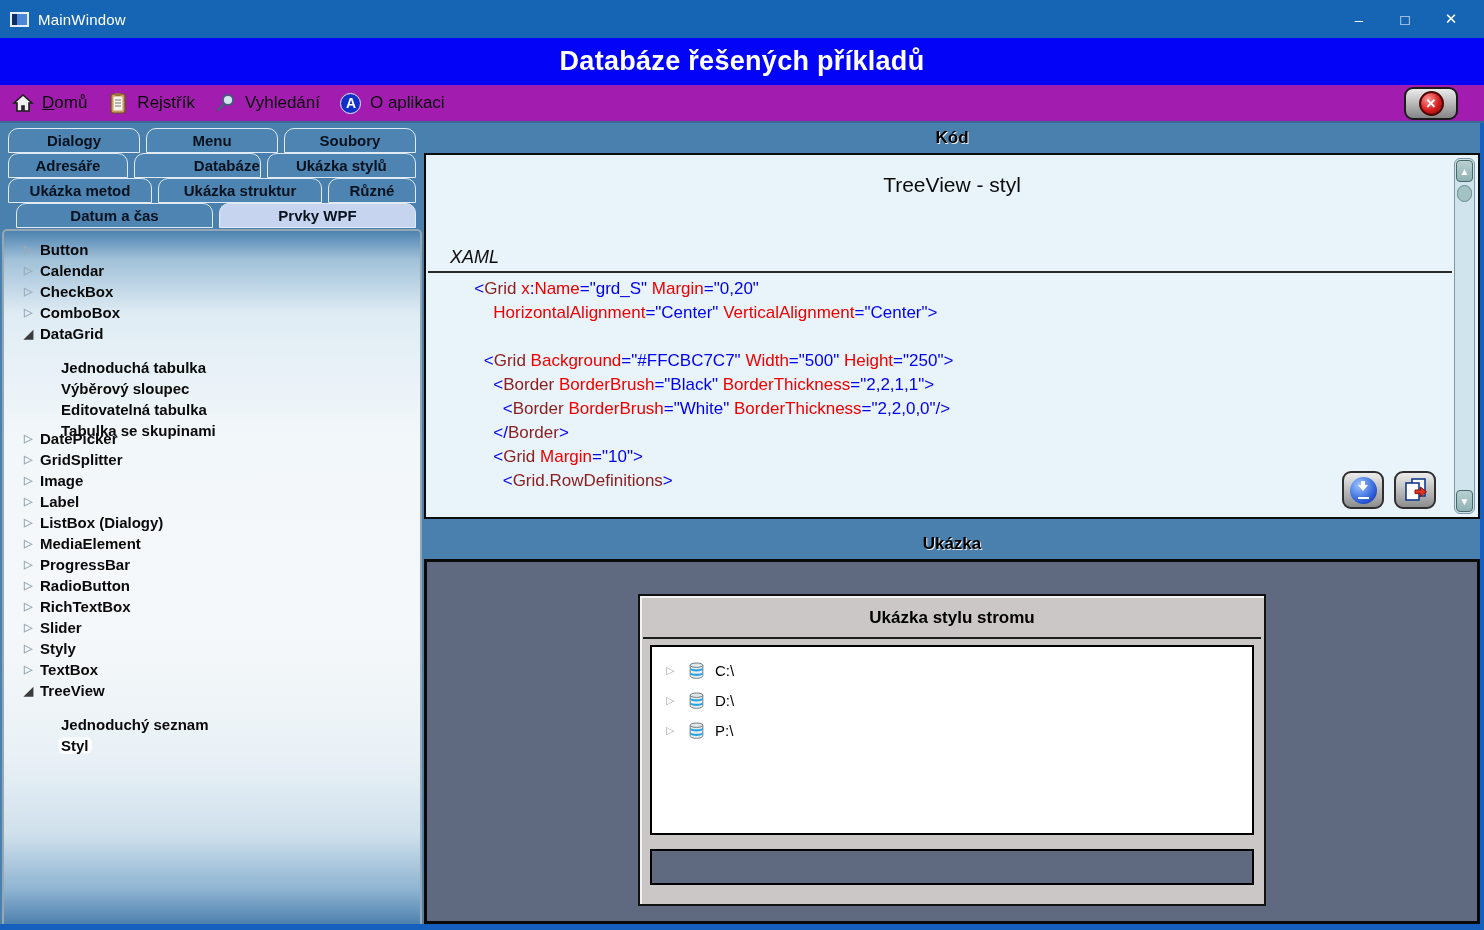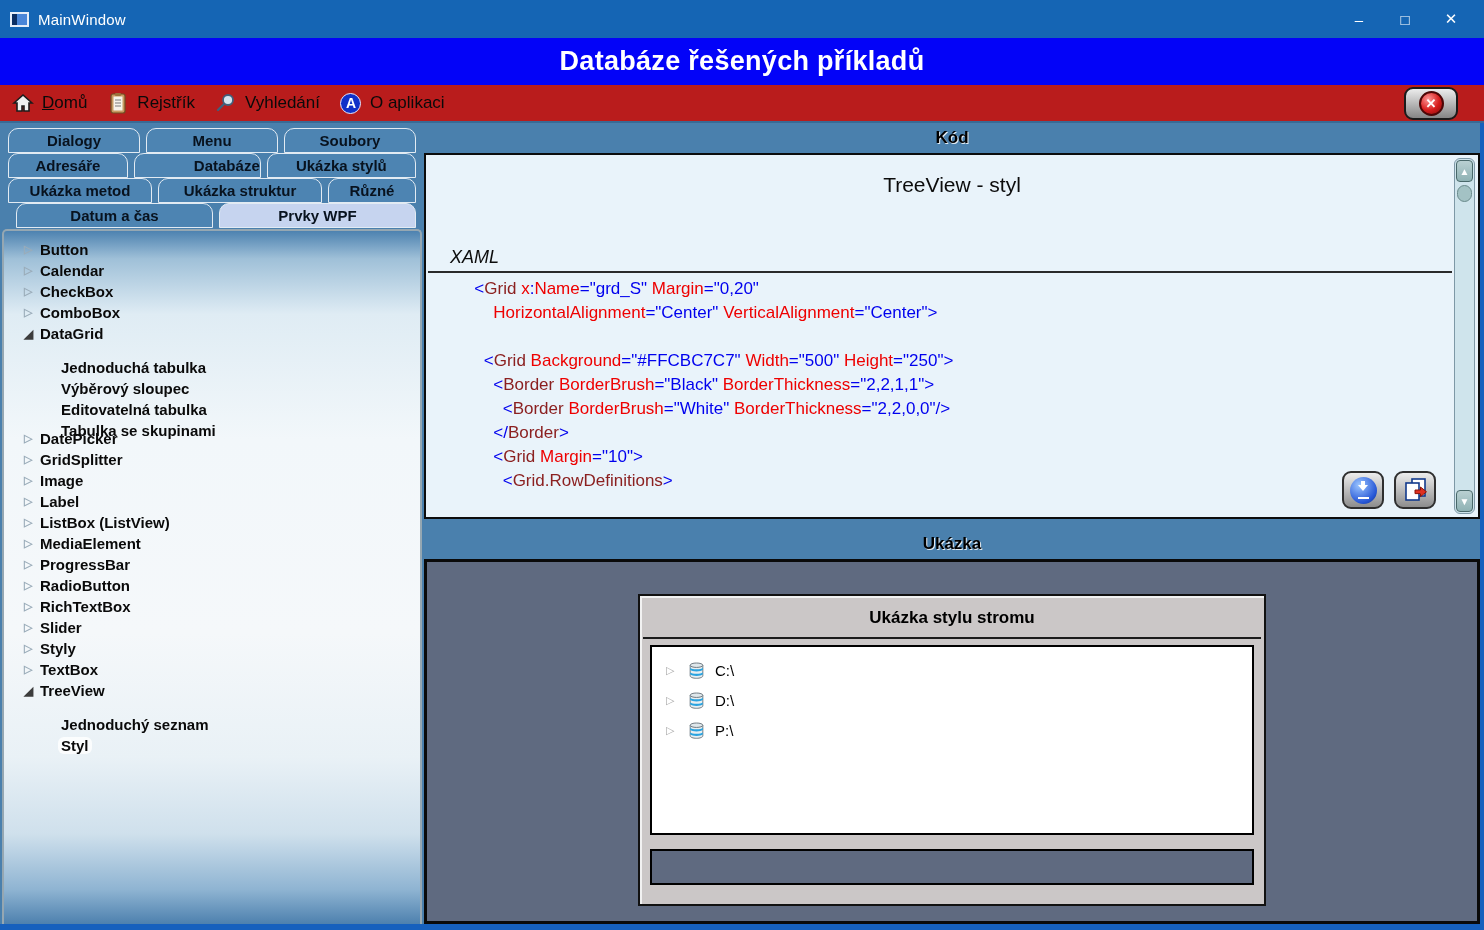--- a/index.html
+++ b/index.html
@@ -12,21 +12,21 @@
   .win-icon { width:19px; height:15px; background:linear-gradient(90deg,#0d2f63 36%,#4b86d8 36%); border:2px solid #e8eef8; margin-right:9px; }
   .titlebar-text { color:#fff; font-size:15px; letter-spacing:.2px; }
   .titlebar-spacer { flex:1; }
   .win-ctrl { width:46px; height:30px; color:#fff; font-size:15px; display:flex; align-items:center; justify-content:center; cursor:default; }
 
   
   .banner { height:47px; background:#0303f8; display:flex; align-items:center; justify-content:center; flex:0 0 auto; }
   .banner-title { color:#fff; font-size:27px; font-weight:bold; letter-spacing:.3px; }
 
   
-  .toolbar { height:38px; background:#b91c1c; border-bottom:2px solid #3a6a95; display:flex; align-items:center; padding:0 8px; gap:8px; flex:0 0 auto; }
+  .toolbar { height:38px; background:#a21caf; border-bottom:2px solid #3a6a95; display:flex; align-items:center; padding:0 8px; gap:8px; flex:0 0 auto; }
   .tb-item { display:flex; align-items:center; gap:8px; padding:2px 8px 2px 4px; color:#0a0a0a; font-size:17px; cursor:default; }
   .tb-item .u { text-decoration:underline; }
   .tb-ico { width:22px; height:22px; display:flex; align-items:center; justify-content:center; }
   .about-circle { width:21px; height:21px; border-radius:50%; background:#1030c8; border:1px solid #e8e8ff; color:#fff; font-weight:bold; font-size:14px; display:flex; align-items:center; justify-content:center; }
   .toolbar-spacer { flex:1; }
   .exit-btn { width:54px; height:33px; border-radius:9px; border:2px solid #1a1a1a; background:linear-gradient(180deg,#ececec,#858585); display:flex; align-items:center; justify-content:center; margin-right:18px; }
   .exit-circle { width:25px; height:25px; border-radius:50%; background:radial-gradient(circle at 35% 30%,#ff9a9a,#d61c1c 55%,#7e0a0a); border:2px solid #4c0606; color:#fff; font-weight:bold; font-size:13px; display:flex; align-items:center; justify-content:center; }
 
   
   .main { flex:1; display:flex; border-right:4px solid #1660bd; border-bottom:6px solid #1660bd; background:#4a80ad; min-height:0; }
@@ -215,21 +215,21 @@
           <div class="tree-item">
             <span class="tw collapsed">▷</span>
             <span class="tree-label">Image</span>
           </div>
           <div class="tree-item">
             <span class="tw collapsed">▷</span>
             <span class="tree-label">Label</span>
           </div>
           <div class="tree-item">
             <span class="tw collapsed">▷</span>
-            <span class="tree-label">ListBox (ListView)</span>
+            <span class="tree-label">ListBox (Dialogy)</span>
           </div>
           <div class="tree-item">
             <span class="tw collapsed">▷</span>
             <span class="tree-label">MediaElement</span>
           </div>
           <div class="tree-item">
             <span class="tw collapsed">▷</span>
             <span class="tree-label">ProgressBar</span>
           </div>
           <div class="tree-item">

